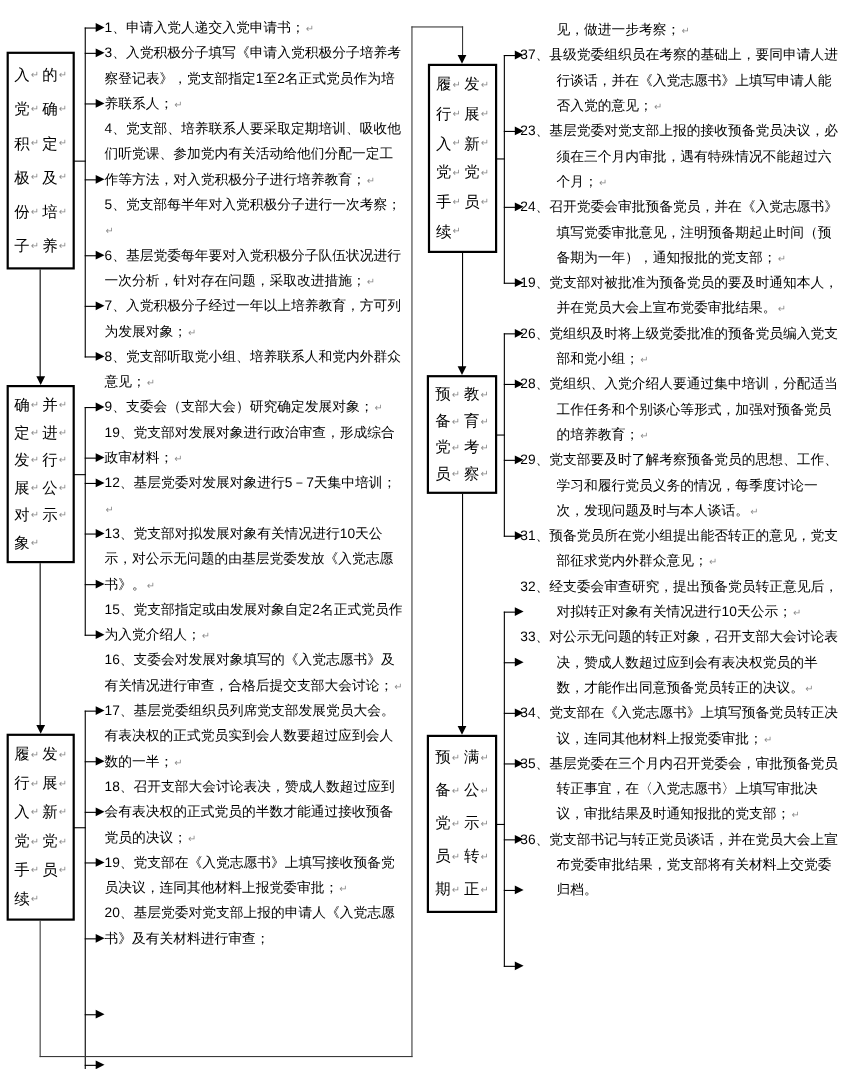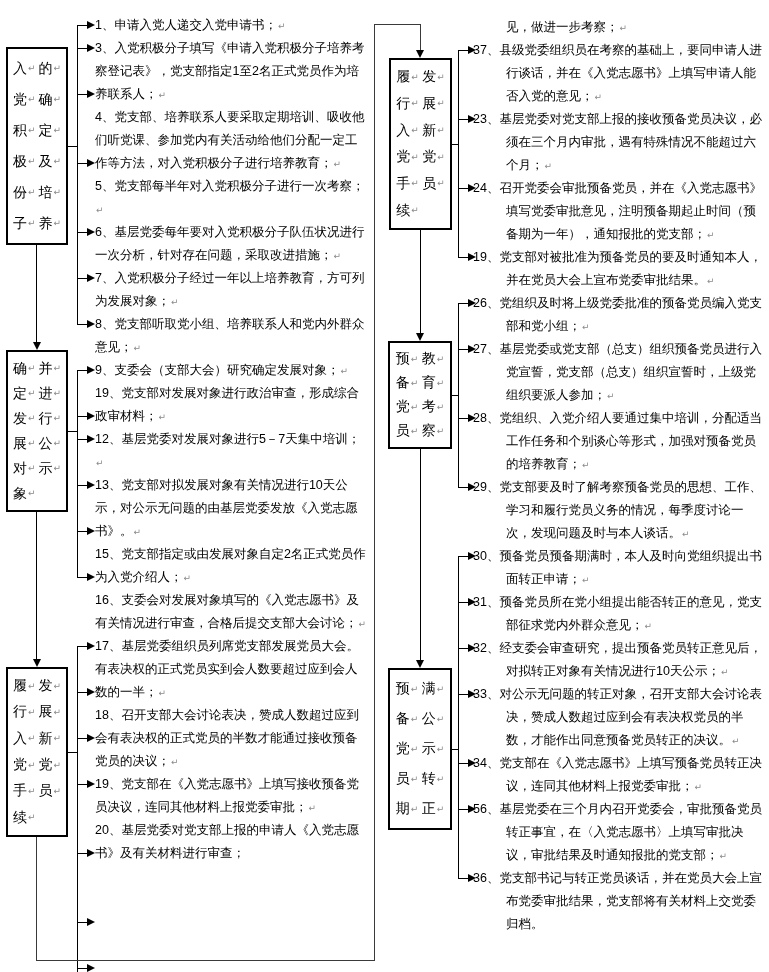--- a/index.html
+++ b/index.html
@@ -51,29 +51,27 @@
       <div class="step" id="step-19"><span class="num">19、</span>党支部在《入党志愿书》上填写接收预备党员决议，连同其他材料上报党委审批；<span class="ret">↵</span></div>
       <div class="step" id="step-20"><span class="num">20、</span>基层党委对党支部上报的申请人《入党志愿书》及有关材料进行审查；</div>
     </div>
     <div class="flow" style="left: 473px; top: 16px; width: 292px;">
       <div class="step hang cont" id="step-tail">见，做进一步考察；<span class="ret">↵</span></div>
       <div class="step hang" id="step-22"><span class="num">37、</span>县级党委组织员在考察的基础上，要同申请人进行谈话，并在《入党志愿书》上填写申请人能否入党的意见；<span class="ret">↵</span></div>
       <div class="step hang" id="step-23"><span class="num">23、</span>基层党委对党支部上报的接收预备党员决议，必须在三个月内审批，遇有特殊情况不能超过六个月；<span class="ret">↵</span></div>
       <div class="step hang" id="step-24"><span class="num">24、</span>召开党委会审批预备党员，并在《入党志愿书》填写党委审批意见，注明预备期起止时间（预备期为一年），通知报批的党支部；<span class="ret">↵</span></div>
       <div class="step hang" id="step-25"><span class="num">19、</span>党支部对被批准为预备党员的要及时通知本人，并在党员大会上宣布党委审批结果。<span class="ret">↵</span></div>
       <div class="step hang" id="step-26"><span class="num">26、</span>党组织及时将上级党委批准的预备党员编入党支部和党小组；<span class="ret">↵</span></div>
-      <div class="step hang" id="step-27"><span class="num">27、</span>基层党委或党支部（总支）组织预备党员进行入党宣誓，党支部（总支）组织宣誓时，上级党组织要派人参加；<span class="ret">↵</span></div>
       <div class="step hang" id="step-28"><span class="num">28、</span>党组织、入党介绍人要通过集中培训，分配适当工作任务和个别谈心等形式，加强对预备党员的培养教育；<span class="ret">↵</span></div>
       <div class="step hang" id="step-29"><span class="num">29、</span>党支部要及时了解考察预备党员的思想、工作、学习和履行党员义务的情况，每季度讨论一次，发现问题及时与本人谈话。<span class="ret">↵</span></div>
-      <div class="step hang" id="step-30"><span class="num">30、</span>预备党员预备期满时，本人及时向党组织提出书面转正申请；<span class="ret">↵</span></div>
       <div class="step hang" id="step-31"><span class="num">31、</span>预备党员所在党小组提出能否转正的意见，党支部征求党内外群众意见；<span class="ret">↵</span></div>
       <div class="step hang" id="step-32"><span class="num">32、</span>经支委会审查研究，提出预备党员转正意见后，对拟转正对象有关情况进行10天公示；<span class="ret">↵</span></div>
       <div class="step hang" id="step-33"><span class="num">33、</span>对公示无问题的转正对象，召开支部大会讨论表决，赞成人数超过应到会有表决权党员的半数，才能作出同意预备党员转正的决议。<span class="ret">↵</span></div>
       <div class="step hang" id="step-34"><span class="num">34、</span>党支部在《入党志愿书》上填写预备党员转正决议，连同其他材料上报党委审批；<span class="ret">↵</span></div>
-      <div class="step hang" id="step-35"><span class="num">56、</span>基层党委在三个月内召开党委会，审批预备党员转正事宜，在〈入党志愿书〉上填写审批决议，审批结果及时通知报批的党支部；<span class="ret">↵</span></div>
+      <div class="step hang" id="step-35"><span class="num">35、</span>基层党委在三个月内召开党委会，审批预备党员转正事宜，在〈入党志愿书〉上填写审批决议，审批结果及时通知报批的党支部；<span class="ret">↵</span></div>
       <div class="step hang" id="step-36"><span class="num">36、</span>党支部书记与转正党员谈话，并在党员大会上宣布党委审批结果，党支部将有关材料上交党委归档。</div>
     </div>
     <div class="stage-box" style="left: 6px; top: 47px; width: 62px; height: 198px;">
       <div class="stage-col">
         <div class="vrow" style="height: 31px;">
           <span class="vchar">入</span>
           <span class="ret">↵</span>
         </div>
         <div class="vrow" style="height: 31px;">
           <span class="vchar">党</span>

